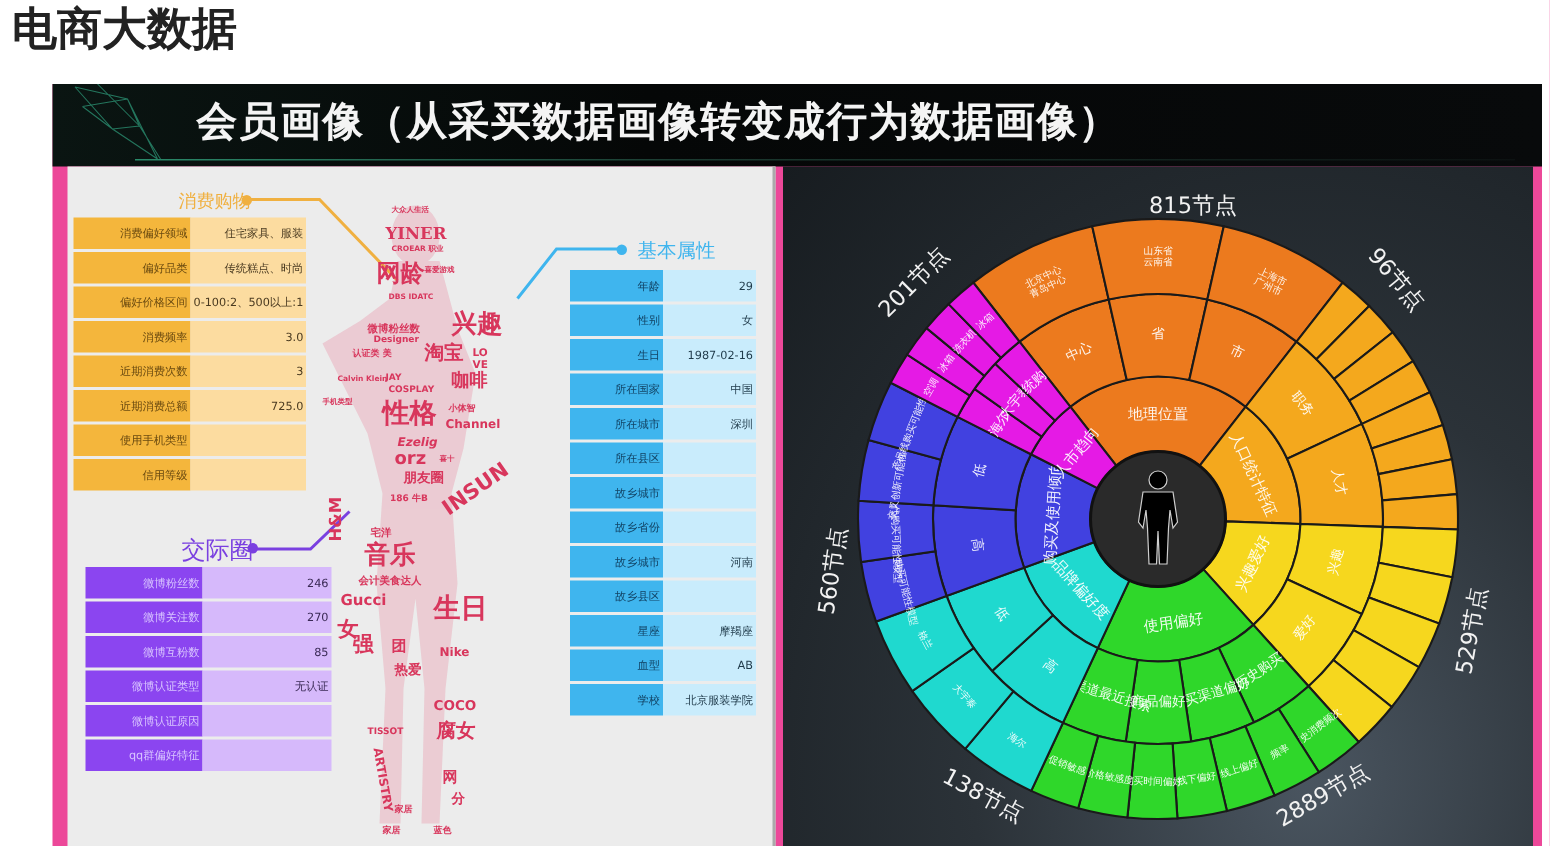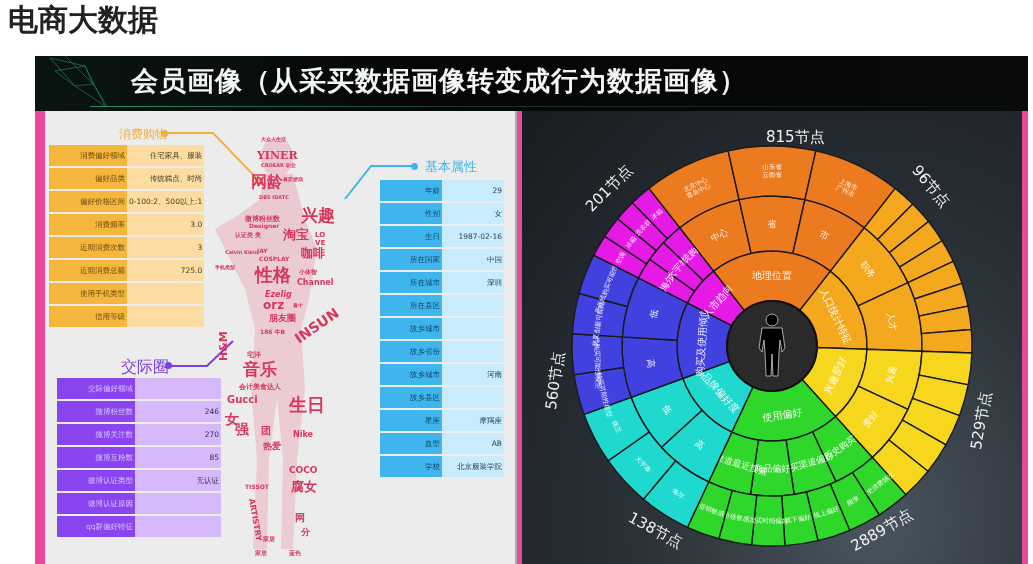--- a/index.html
+++ b/index.html
@@ -136,24 +136,20 @@
     </table>
 
     <div class="section-label" style="left:76px; top:246px; color:#7a40e0; font-size:16px;">交际圈</div>
     <div class="lbl-dot" style="left:120px; top:251px; background:#7a40e0;"></div>
     <svg style="position:absolute; left:122px; top:226px;" width="70" height="34">
       <polyline points="2,29 40,29 66,4" stroke="#7a40e0" stroke-width="2" fill="none"></polyline>
     </svg>
 
     <table class="info t-social" style="left:12px; top:265px;">
       <tbody>
-        <tr>
-            <td class="k">交际偏好领域</td>
-            <td class="v"></td>
-          </tr>
         <tr>
             <td class="k">微博粉丝数</td>
             <td class="v">246</td>
           </tr>
         <tr>
             <td class="k">微博关注数</td>
             <td class="v">270</td>
           </tr>
         <tr>
             <td class="k">微博互粉数</td>

